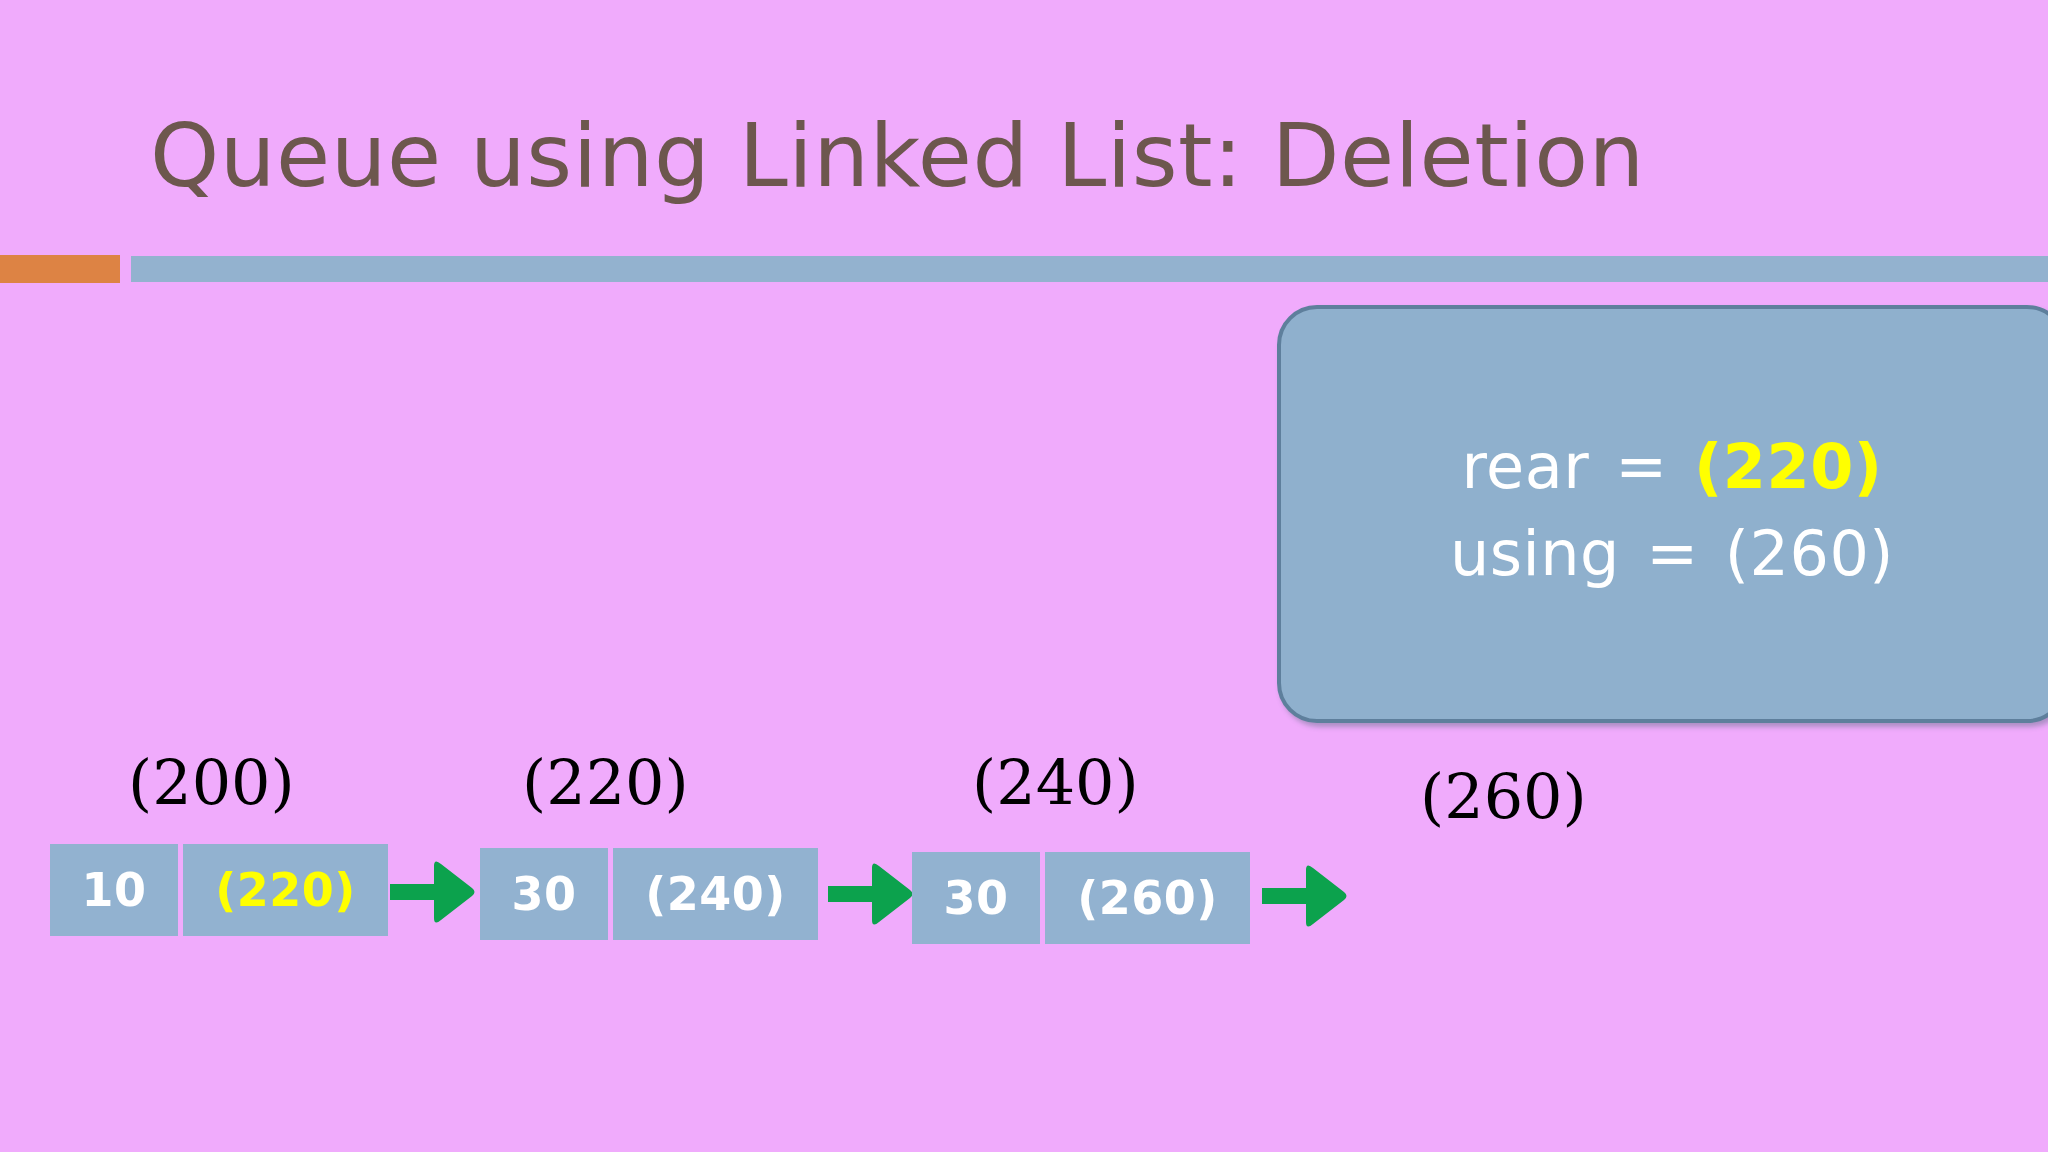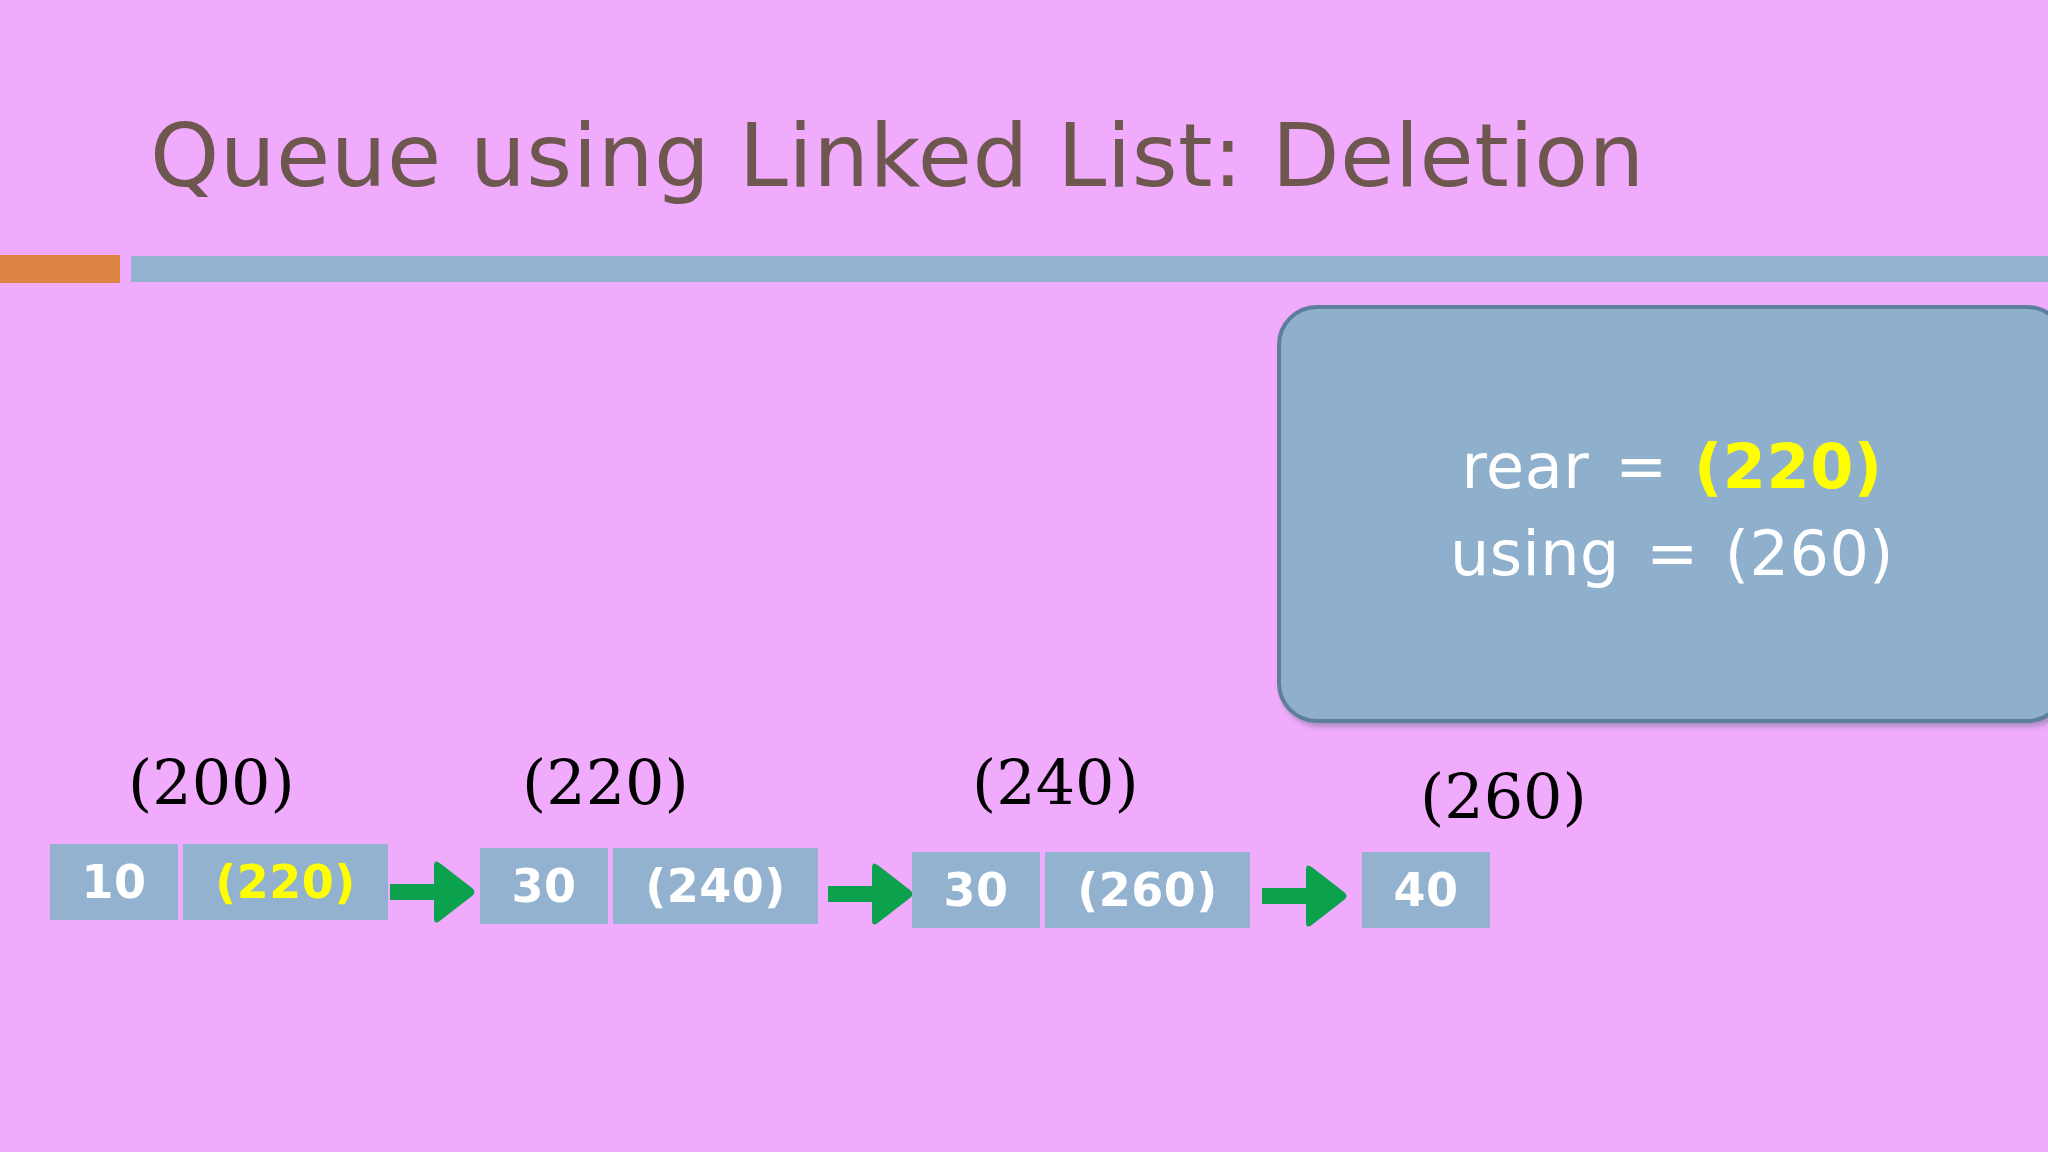--- a/index.html
+++ b/index.html
@@ -104,21 +104,21 @@
     font-family: "DejaVu Serif", serif;
     font-size: 62px;
     color: #000000;
     white-space: nowrap;
     line-height: 1;
   }
 
   .node {
     position: absolute;
     display: flex;
-    height: 76px;
+    height: 92px;
     pointer-events: auto;
   }
   .cell {
     background: #92B2D0;
     display: flex;
     align-items: center;
     justify-content: center;
     font-family: "DejaVu Sans", sans-serif;
     font-weight: bold;
     font-size: 46px;
@@ -196,18 +196,17 @@
       <div class="cell ptr">(260)</div>
     </div>
 
     <div class="arrow" style="left:1262px; top:860px;">
       <svg width="86" height="72" viewBox="0 0 86 72" aria-hidden="true">
         <path d="M0 28 L44 28 L44 10 Q44 2 51 8 L82 32 Q87 36 82 40 L51 64 Q44 70 44 62 L44 44 L0 44 Z" fill="#0CA24D"></path>
       </svg>
     </div>
 
     <div class="node" style="left:1362px; top:852px;">
-      <div class="cell data">40</div>
     </div>
 
   </div>
 
 </div>
 
 </body></html>

